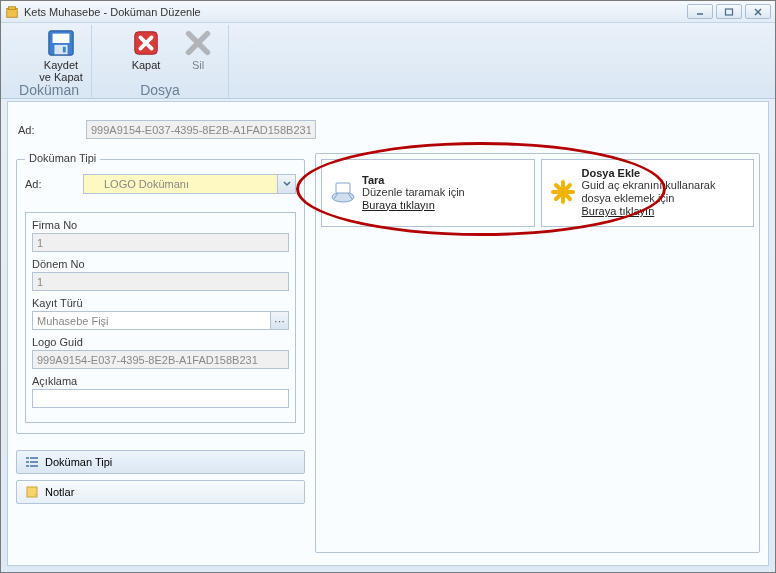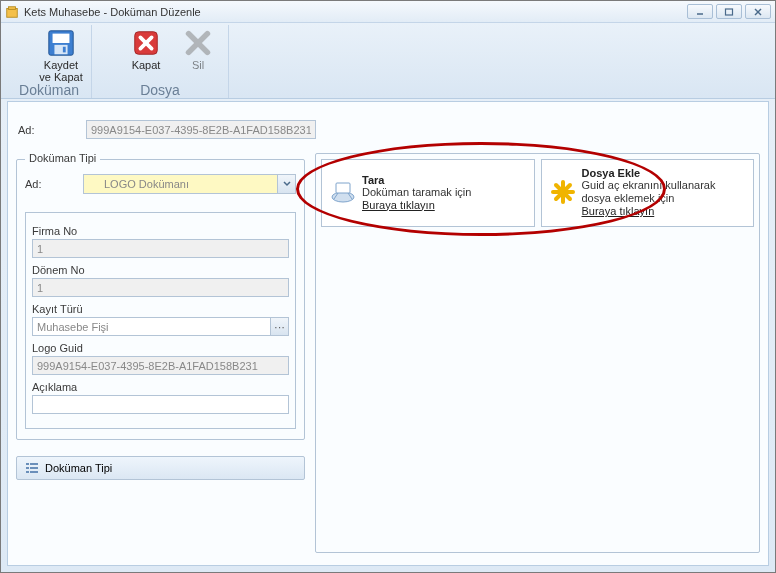--- a/index.html
+++ b/index.html
@@ -25,21 +25,21 @@
     .row-ad input { width: 230px; height: 19px; border: 1px solid #b3c4d6; padding: 0 4px; background: #f0f0f0; color: #888; }
     .main-row { display: flex; padding: 0 8px 8px; gap: 10px; height: calc(100% - 55px); }
     .left-col { width: 289px; display: flex; flex-direction: column; }
     .groupbox { border: 1px solid #b3c4d6; border-radius: 2px; padding: 8px 8px 10px; position: relative; margin-top: 6px; flex-shrink: 0; }
     .groupbox-title { position: absolute; top: -8px; left: 8px; background: #fafdff; padding: 0 4px; color: #3a3a3a; }
     .form-row { display: flex; align-items: center; margin: 6px 0 18px; gap: 18px; }
     .form-row label { width: 40px; color: #3a3a3a; }
     .combo { flex: 1; position: relative; }
     .combo input { width: 100%; height: 20px; border: 1px solid #b3c4d6; padding: 0 20px 0 20px; background: #fef9c3; color: #888; }
     .combo .chev { position: absolute; right: 1px; top: 1px; width: 18px; height: 18px; background: linear-gradient(#f0f5fa,#d8e4f0); border-left: 1px solid #b3c4d6; display: flex; align-items: center; justify-content: center; }
-    .inner-panel { border: 1px solid #b3c4d6; padding: 12px 6px 8px; }
+    .inner-panel { border: 1px solid #b3c4d6; padding: 6px 6px 8px; }
     .field { margin-bottom: 6px; }
     .field label { display: block; color: #3a3a3a; margin-bottom: 2px; }
     .field input, .field .input-like { width: 100%; height: 19px; border: 1px solid #b3c4d6; padding: 0 4px; background: #f0f0f0; color: #888; }
     .field.white input { background: #fff; color: #888; }
     .field .with-btn { position: relative; text-decoration: underline; }
     .field .with-btn .dots { position: absolute; right: 1px; top: 1px; width: 18px; height: 17px; background: linear-gradient(#f0f5fa,#d8e4f0); border-left: 1px solid #b3c4d6; display: flex; align-items: center; justify-content: center; color: #555; }
     .tabs { margin-top: 16px; display: flex; flex-direction: column; gap: 6px; }
     .tab-item { height: 24px; border: 1px solid #b3c4d6; border-radius: 2px; background: linear-gradient(#f8fbfe,#e7eff7); display: flex; align-items: center; padding: 0 8px; gap: 6px; cursor: pointer; }
     .tab-item.active { background: linear-gradient(#eef5fc,#dbe7f3); }
     .tab-item .ticon { width: 14px; height: 14px; }
@@ -187,36 +187,45 @@
                   <rect x="1" y="2" width="3" height="2" fill="#6a8fba"></rect>
                   <rect x="5" y="2" width="8" height="2" fill="#6a8fba"></rect>
                   <rect x="1" y="6" width="3" height="2" fill="#6a8fba"></rect>
                   <rect x="5" y="6" width="8" height="2" fill="#6a8fba"></rect>
                   <rect x="1" y="10" width="3" height="2" fill="#6a8fba"></rect>
                   <rect x="5" y="10" width="8" height="2" fill="#6a8fba"></rect>
                 </svg>
             </span>
             <span>Doküman Tipi</span>
           </div>
+          <div class="tab-item">
+            <span class="ticon">
+              <svg viewBox="0 0 14 14">
+                  <rect x="2" y="2" width="10" height="10" fill="#f6d56a" stroke="#c9a43a"></rect>
+                  <path d="M9 9 L12 12 L12 9 Z" fill="#e0b84a"></path>
+                </svg>
+            </span>
+            <span>Notlar</span>
+          </div>
         </div>
       </div>
 
       <div class="right-col">
         <div class="action-cards">
           <div class="card">
             <span class="cicon">
               <svg viewBox="0 0 26 26">
                   <ellipse cx="13" cy="18" rx="11" ry="5" fill="#d0dfef" stroke="#7fa4cc"></ellipse>
                   <rect x="6" y="4" width="14" height="10" rx="1" fill="#fff" stroke="#7fa4cc"></rect>
                   <path d="M8 14 L4 20 M18 14 L22 20" stroke="#7fa4cc"></path>
                 </svg>
             </span>
             <div class="ctext">
               <div class="ctitle">Tara</div>
-              <div class="cdesc">Doküman taramak için</div>
+              <div class="cdesc">Düzenle taramak için</div>
               <a>Buraya tıklayın</a>
             </div>
           </div>
           <div class="card">
             <span class="cicon">
               <svg viewBox="0 0 26 26">
                   <g stroke="#f0b400" stroke-width="4" stroke-linecap="round">
                     <line x1="13" y1="3" x2="13" y2="23"></line>
                     <line x1="3" y1="13" x2="23" y2="13"></line>
                     <line x1="6" y1="6" x2="20" y2="20"></line>

